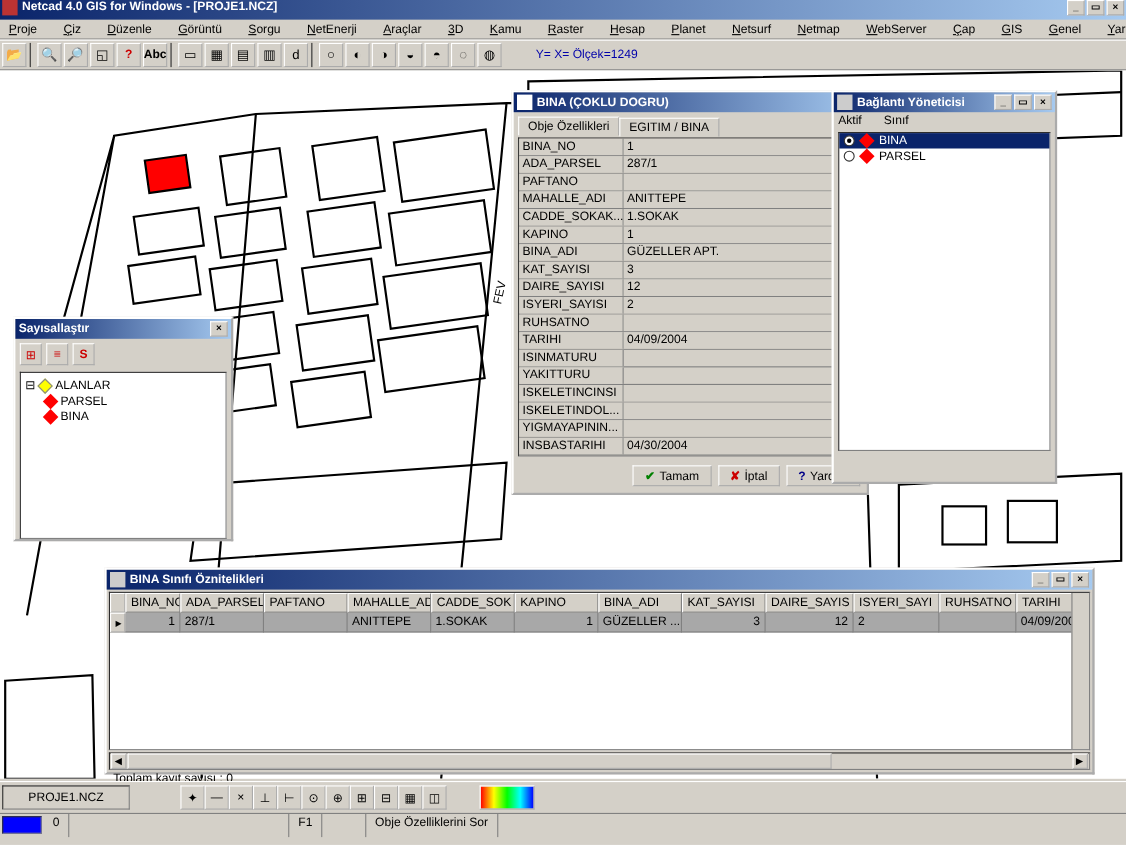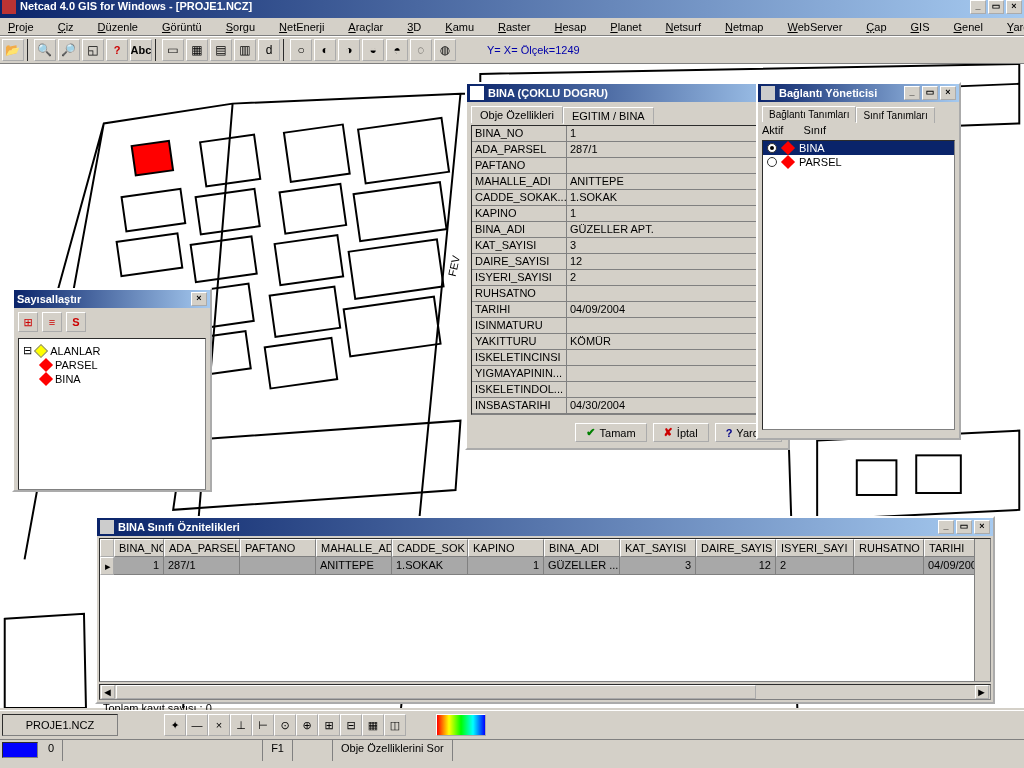--- a/index.html
+++ b/index.html
@@ -271,32 +271,31 @@
       </div>
       <div class="row">
         <div class="k">TARIHI</div>
         <div class="v">04/09/2004</div>
       </div>
       <div class="row">
         <div class="k">ISINMATURU</div>
       </div>
       <div class="row">
         <div class="k">YAKITTURU</div>
-        <div class="v">KÖMÜR</div>
       </div>
       <div class="row">
         <div class="k">ISKELETINCINSI</div>
         <div class="v"></div>
       </div>
       <div class="row">
+        <div class="k">ISKELETINDOL...</div>
+        <div class="v"></div>
+      </div>
+      <div class="row">
         <div class="k">YIGMAYAPININ...</div>
-        <div class="v"></div>
-      </div>
-      <div class="row">
-        <div class="k">ISKELETINDOL...</div>
         <div class="v"></div>
       </div>
       <div class="row">
         <div class="k">INSBASTARIHI</div>
         <div class="v">04/30/2004</div>
       </div>
     </div>
   <div class="btns">
     <div class="dbtn">
         <span class="green">✔</span>
@@ -314,24 +313,20 @@
 </div>
 
 <div class="panel conn-mgr">
   <div class="phead">
     <span style="width:14px;height:14px;background:#ccc;margin-right:4px"></span>
     <span>Bağlantı Yöneticisi</span>
     <span class="spacer"></span>
     <span class="pbtn">_</span>
     <span class="pbtn">▭</span>
     <span class="pbtn">×</span>
-  </div>
-  <div class="tabs">
-    <div class="tab">Bağlantı Tanımları</div>
-    <div class="tab active">Sınıf Tanımları</div>
   </div>
   <div class="hdr">
     <span>Aktif</span>
     <span>Sınıf</span>
   </div>
   <div class="list">
     <div class="item sel">
       <span class="radio on"></span>
       <span class="diamond red"></span>
       <span>BINA</span>

